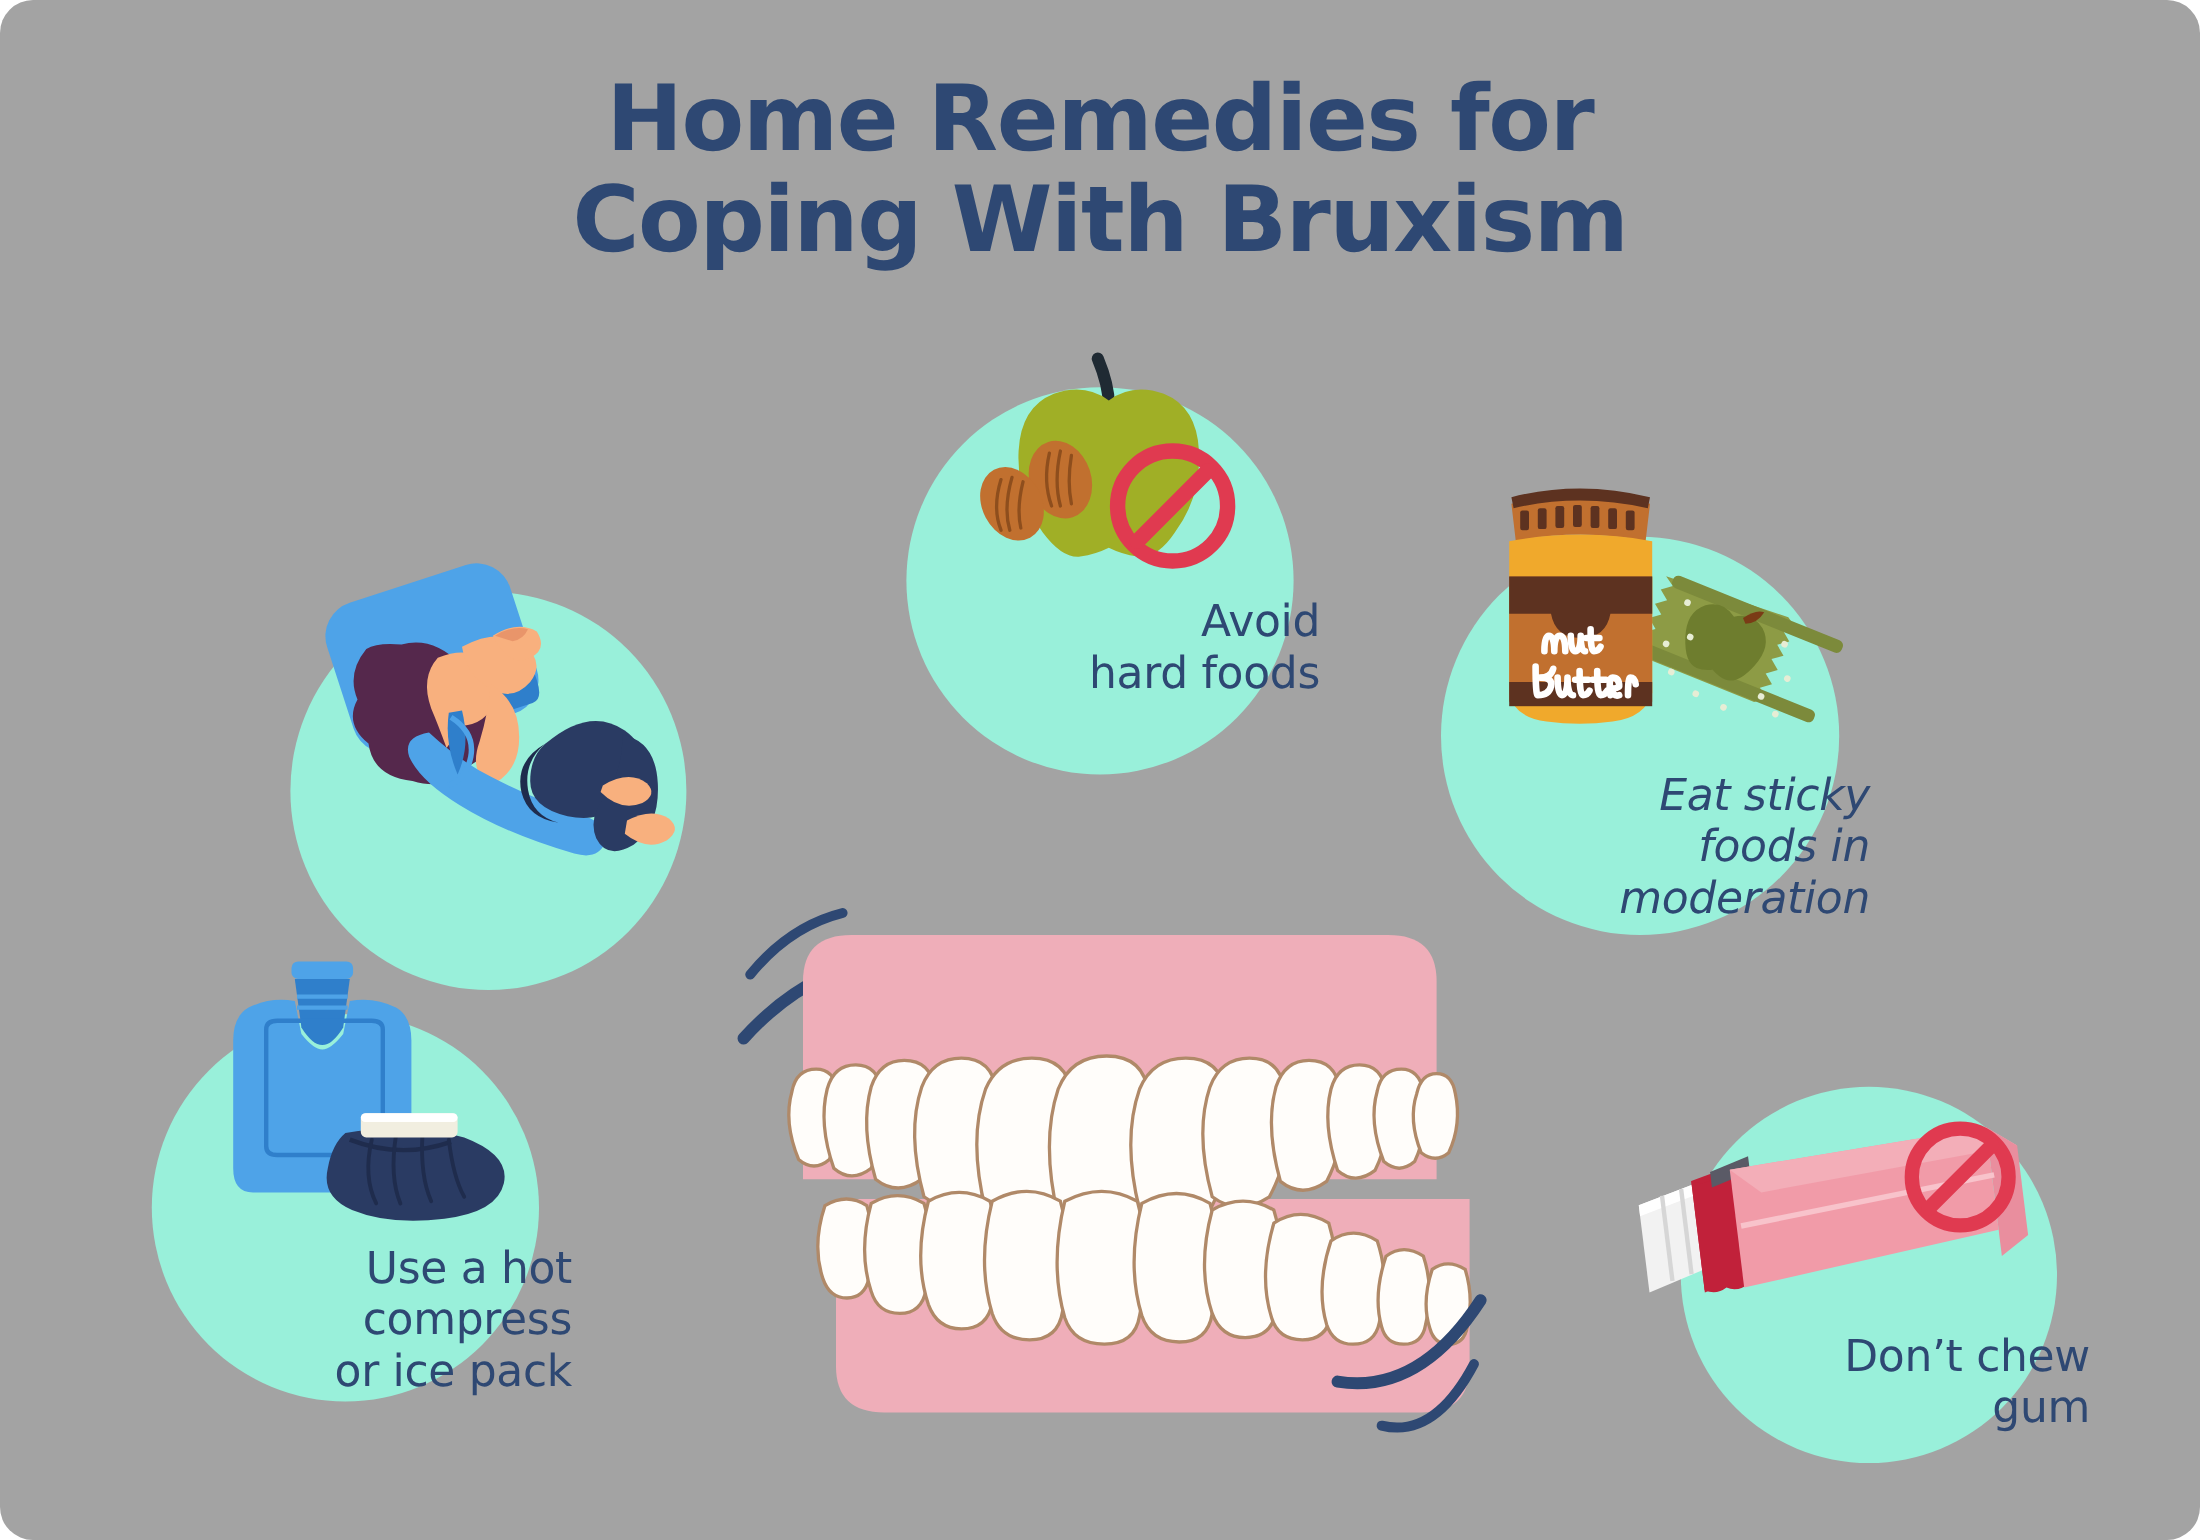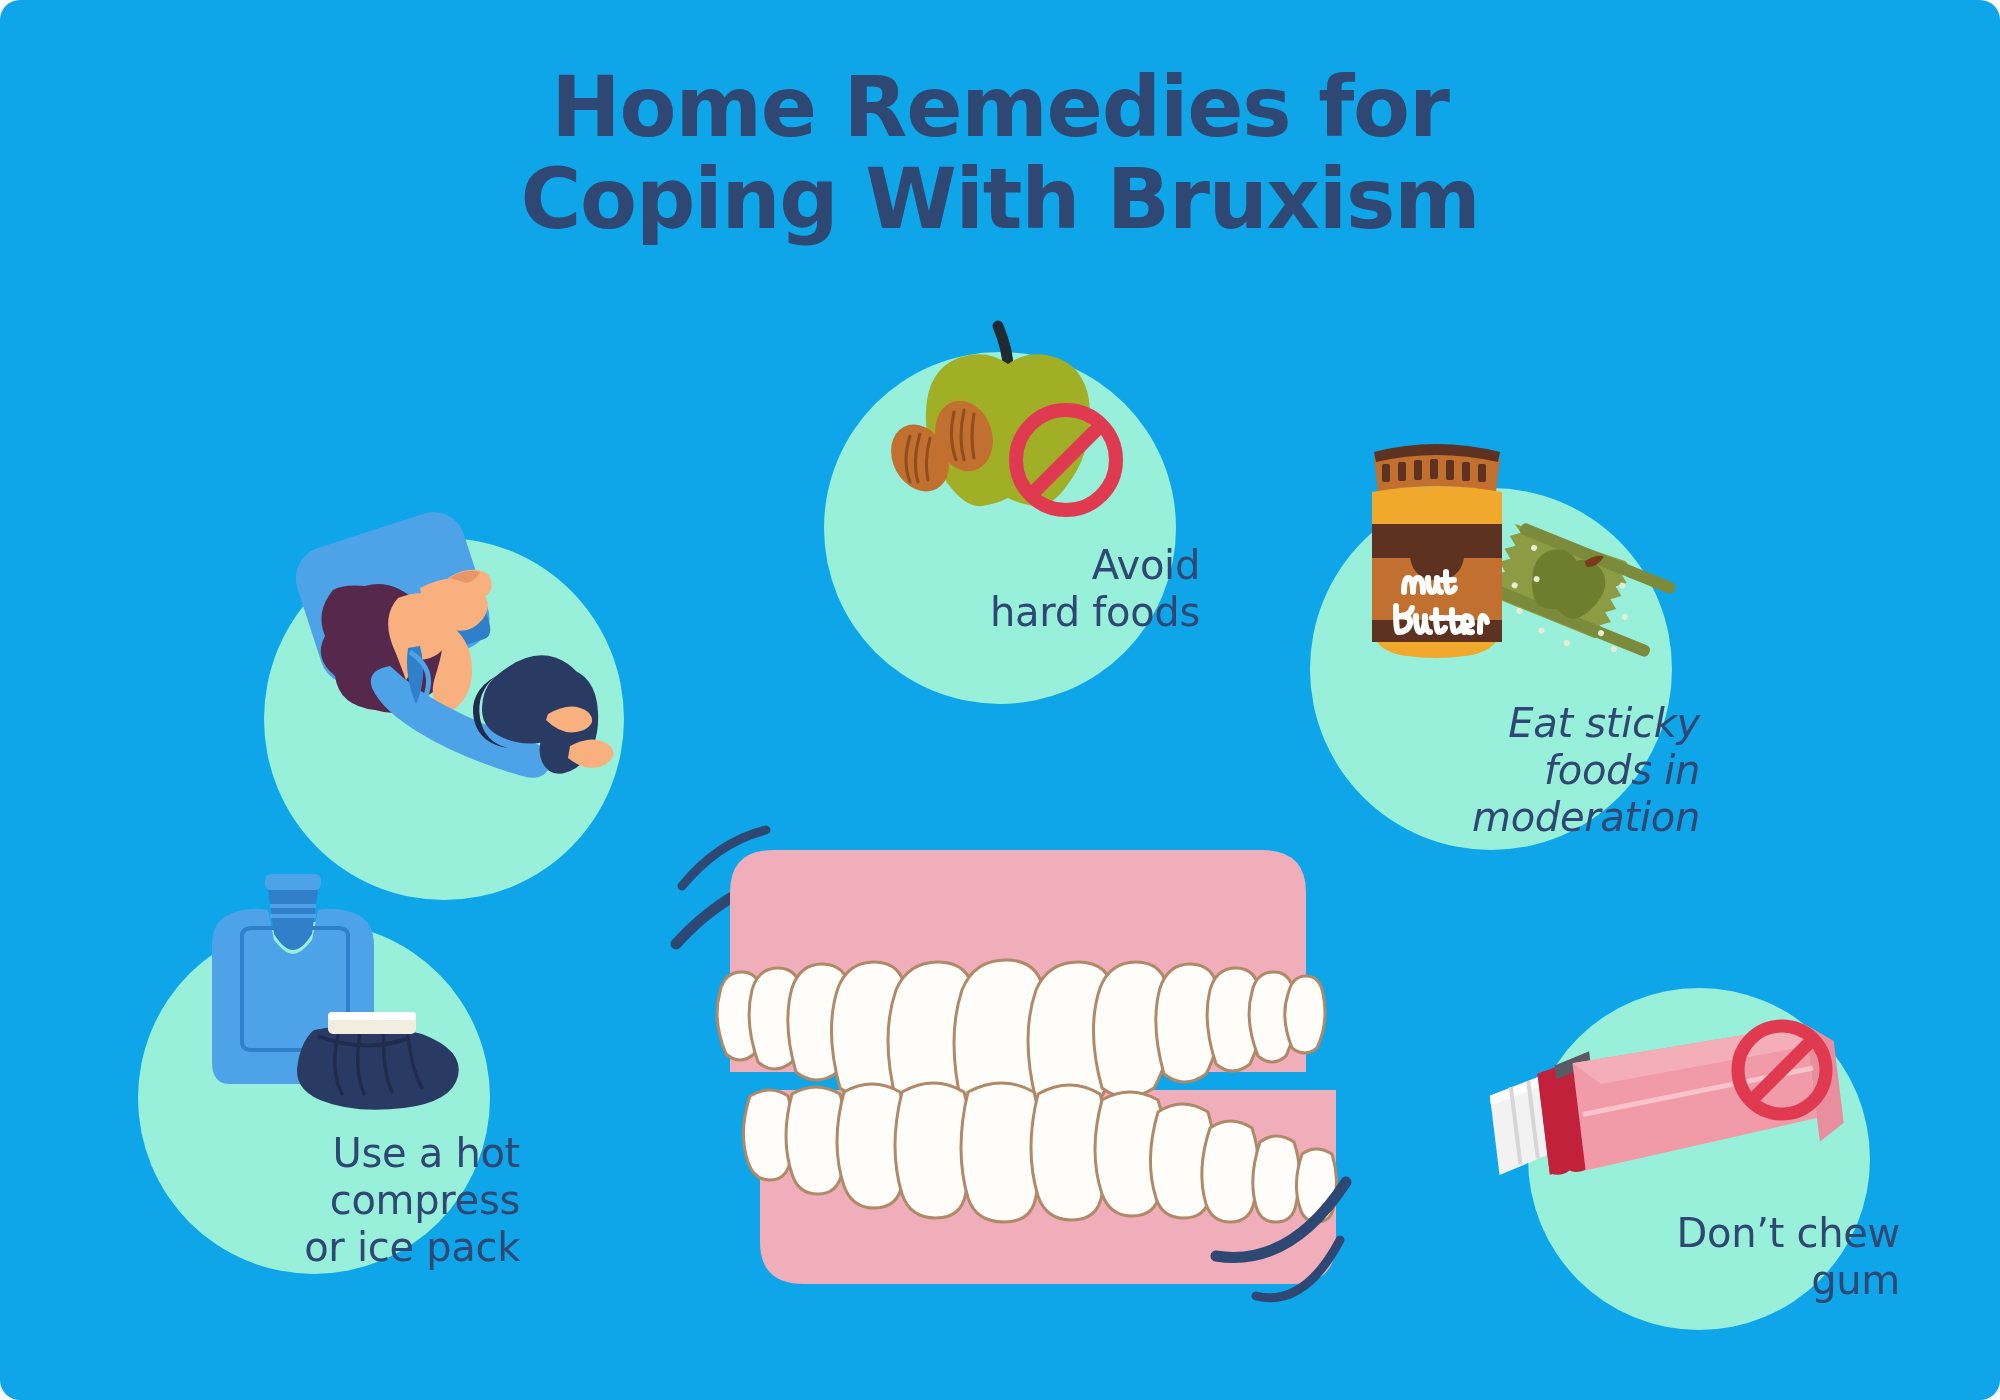--- a/index.html
+++ b/index.html
@@ -2,21 +2,21 @@
 <html><head>
 <meta charset="utf-8">
 <style>
   html,body{margin:0;padding:0;background:#ffffff;}
   body{
     width:2000px;height:1400px;overflow:hidden;
     font-family:"DejaVu Sans","Liberation Sans",sans-serif;
   }
   #infographic{
     position:relative;width:2000px;height:1400px;
-    background:#0ea5e9;border-radius:20px;overflow:hidden;
+    background:#a3a3a3;border-radius:30px;overflow:hidden;
     box-sizing:border-box;
   }
   
   #title{
     position:absolute;left:0;top:62px;width:2000px;
     text-align:center;color:#2E4873;
     font-size:83px;line-height:1.11;font-weight:bold;
     letter-spacing:-1.2px;
   }
   #title .tline{display:block;}

